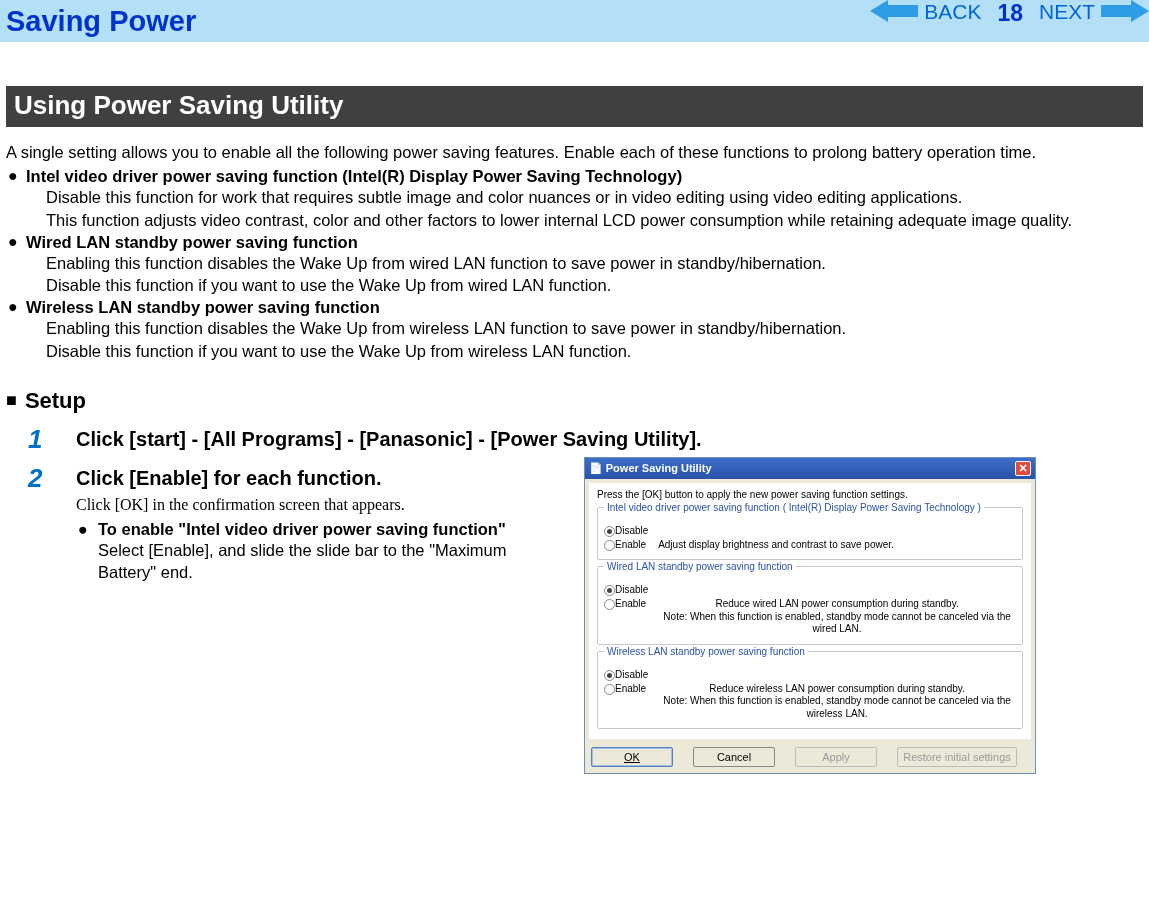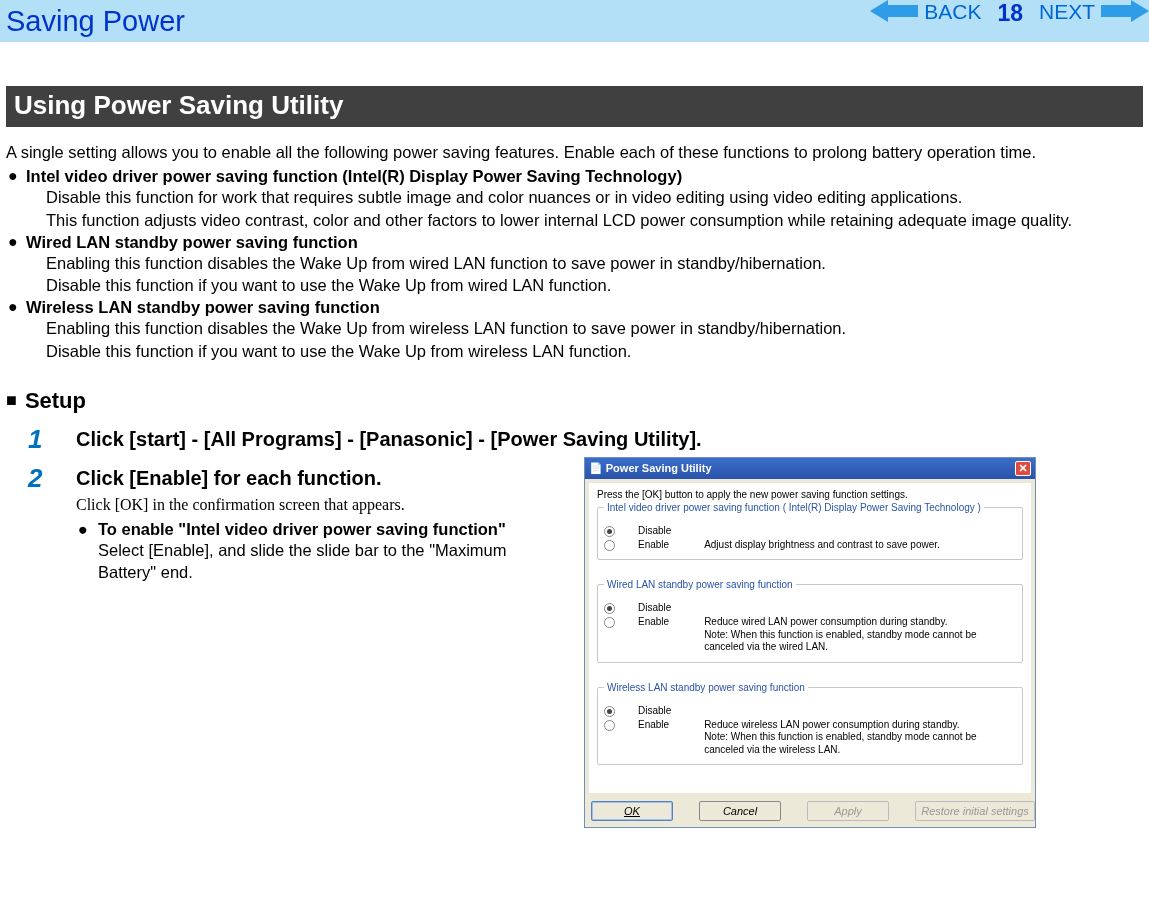--- a/index.html
+++ b/index.html
@@ -14,21 +14,21 @@
   .header {
     background: #b3e0f7;
     height: 42px;
     display: flex;
     align-items: center;
     padding: 0 0 0 6px;
     position: relative;
   }
   .header-title {
     font-size: 29px;
-    font-weight: normal;
+    font-weight: bold;
     color: #0033cc;
   }
   .nav { position:absolute; right:0; top:0; height:42px; display:flex; align-items:flex-start; }
   .nav-arrow-left, .nav-arrow-right { display:inline-block; }
   .nav-arrow-left svg, .nav-arrow-right svg { display:block; }
   .nav-text { font-size:21px; color:#0066d6; padding:0 6px; }
   .page-num { font-size:23px; font-weight:bold; color:#0033cc; padding:0 10px; }
 
   .content { padding: 16px 6px 0 6px; }
   .section-bar {
@@ -82,37 +82,37 @@
     justify-content:space-between;
     gap:16px;
   }
   .dlg-title .x {
     background:#e04a3f; color:#fff; width:16px; height:15px;
     display:flex; align-items:center; justify-content:center;
     font-weight:bold; font-size:11px; border:1px solid #fff; border-radius:2px;
   }
   .dlg-body { background:#fff; margin:4px; padding:6px 8px 4px 8px; }
   .dlg-intro { color:#000; line-height:1.25; margin-bottom:6px;}
-  .dlg-group { border:1px solid #c8c8c8; border-radius:2px; margin:4px 0 24px 0; padding:4px 6px 6px 6px; position:relative;}
+  .dlg-group { border:1px solid #c8c8c8; border-radius:2px; margin:4px 0 6px 0; padding:4px 6px 6px 6px; position:relative;}
   .dlg-group-title { color:#2a53a8; font-size:10px; padding:0 3px; position:relative; top:-10px; background:#fff; display:inline-block;}
-  .dlg-radio-row { display:flex; align-items:flex-start; gap:23px; margin:2px 0; }
+  .dlg-radio-row { display:flex; align-items:flex-start; gap:0; margin:2px 0; }
   .dlg-radio { width:11px; height:11px; border:1px solid #888; border-radius:50%; flex:none; margin-top:1px; background:#fff;}
   .dlg-radio.on::after{content:""; display:block; width:5px; height:5px; background:#444; border-radius:50%; margin:2px auto 0;}
   .dlg-slider-area { margin:4px 0 0 22px;}
   .dlg-slider { position:relative; height:14px; margin:2px 8px 0 8px;}
   .dlg-track { position:absolute; top:6px; left:0; right:0; height:2px; background:#bbb;}
   .dlg-thumb { position:absolute; top:0; left:4%; width:9px; height:14px; background:#d9e4f5; border:1px solid #6f8fb4; border-radius:2px;}
   .dlg-ticks { position:absolute; top:6px; left:0; right:0; display:flex; justify-content:space-between;}
   .dlg-ticks span{ width:1px; height:6px; background:#bbb; display:block;}
   .dlg-slider-labels { display:flex; justify-content:space-between; color:#aaa; padding:2px 2px 0 2px;}
-  .dlg-btnbar { padding:4px 6px 6px 6px; display:flex; gap:26px; justify-content:flex-start;font-style:italic;}
+  .dlg-btnbar { padding:4px 6px 6px 6px; display:flex; gap:20px; justify-content:flex-start;}
   .dlg-btn { min-width:82px; height:20px; font-size:11px; background:#ece9d8; border:1px solid #888; border-radius:2px; display:flex; align-items:center; justify-content:center;}
   .dlg-btn.disabled { color:#999; border-color:#bbb;}
   .dlg-btn.primary { border:1px solid #5a7fbd; box-shadow:inset 0 0 0 1px #9fc0ef;}
-  .dlg-note { line-height:1.25;}
+  .dlg-note { line-height:1.25;text-align:center;}
 </style>
 </head>
 <body>
 
 <div class="header">
   <span class="header-title">Saving Power</span>
   <div class="nav">
     <span class="nav-arrow-left">
       <svg width="48" height="22" viewBox="0 0 48 22">
           <polygon points="0,11 18,0 18,5 48,5 48,17 18,17 18,22" fill="#2e9ce6"></polygon>

